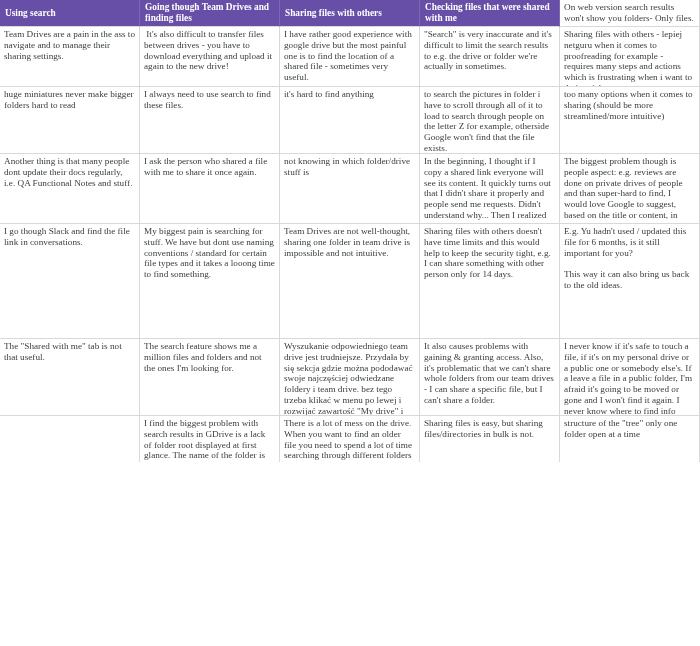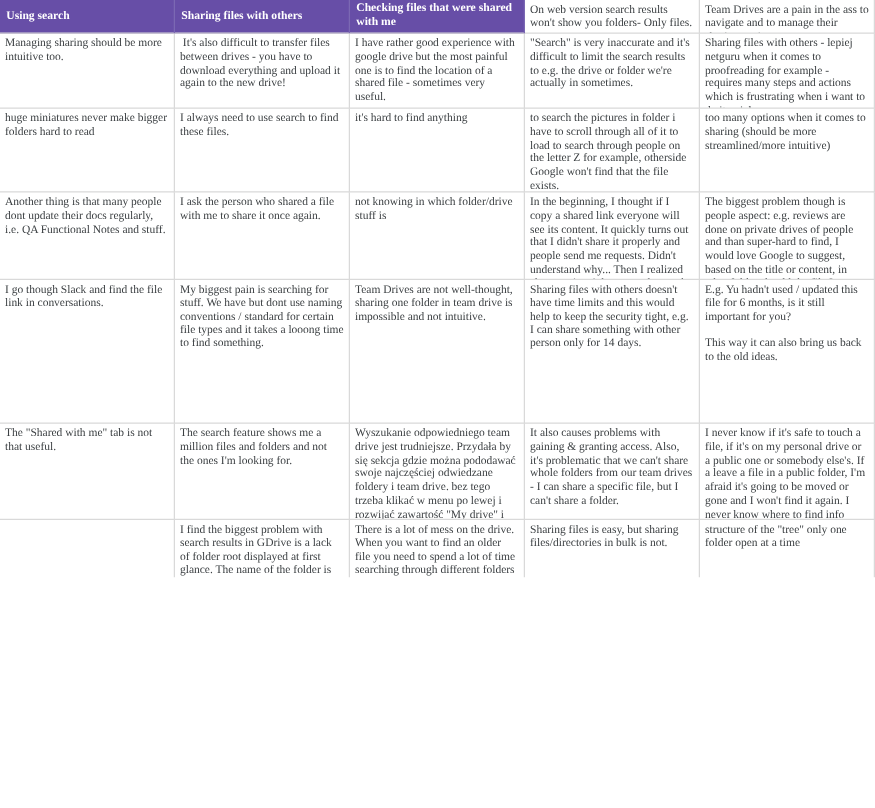--- a/index.html
+++ b/index.html
@@ -40,26 +40,26 @@
     word-wrap: break-word;
     vertical-align: top;
   }
 </style>
 </head>
 <body>
 
 <div class="sheet">
 
   <div class="cell th">Using search</div>
+  <div class="cell th">Going though Team Drives and finding files</div>
   <div class="cell th">Sharing files with others</div>
   <div class="cell th">Checking files that were shared with me</div>
 
   <div class="cell td">On web version search results won't show you folders- Only files.</div>
   <div class="cell td">Team Drives are a pain in the ass to navigate and to manage their sharing settings.</div>
-  <div class="cell td">Managing sharing should be more intuitive too.</div>
   <div class="cell td"> It's also difficult to transfer files between drives - you have to download everything and upload it again to the new drive!</div>
   <div class="cell td">I have rather good experience with google drive but the most painful one is to find the location of a shared file - sometimes very useful.</div>
 
   <div class="cell td">"Search" is very inaccurate and it's difficult to limit the search results to e.g. the drive or folder we're actually in sometimes.</div>
   <div class="cell td">Sharing files with others - lepiej netguru when it comes to proofreading for example - requires many steps and actions which is frustrating when i want to do it quick.</div>
   <div class="cell td">huge miniatures never make bigger folders hard to read</div>
   <div class="cell td">I always need to use search to find these files.</div>
 
   <div class="cell td">it's hard to find anything</div>
   <div class="cell td">to search the pictures in folder i have to scroll through all of it to load to search through people on the letter Z for example, otherside Google won't find that the file exists.</div>

